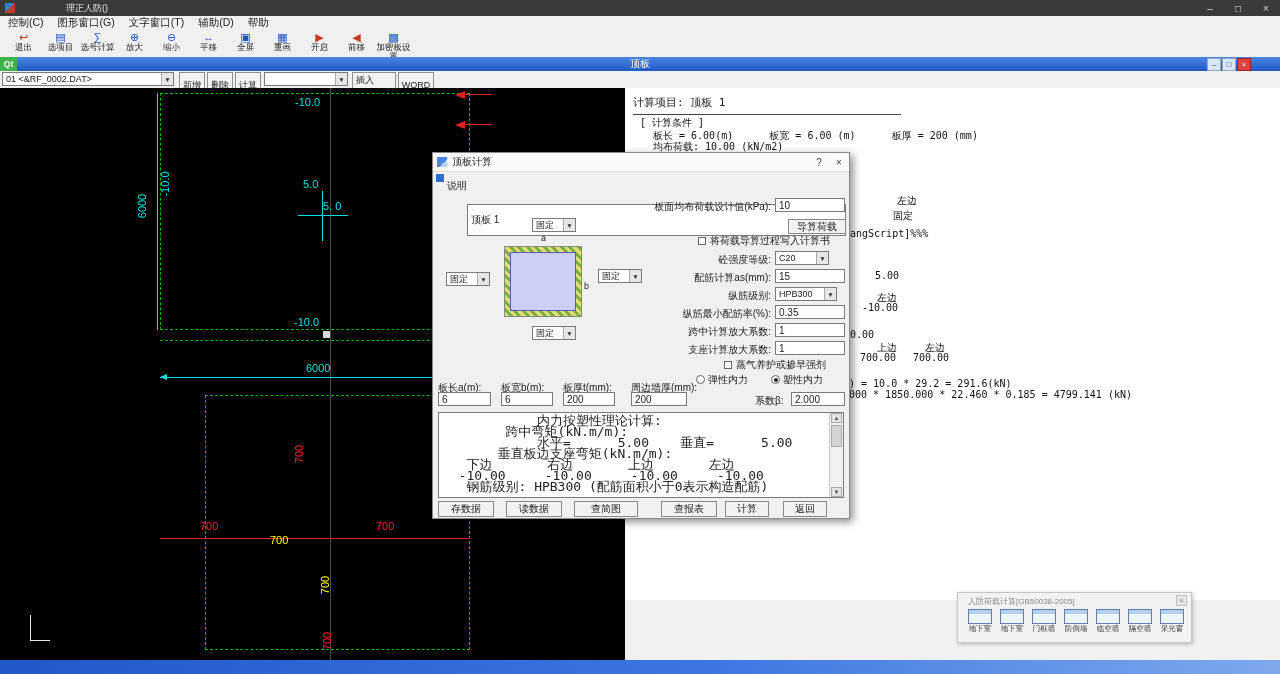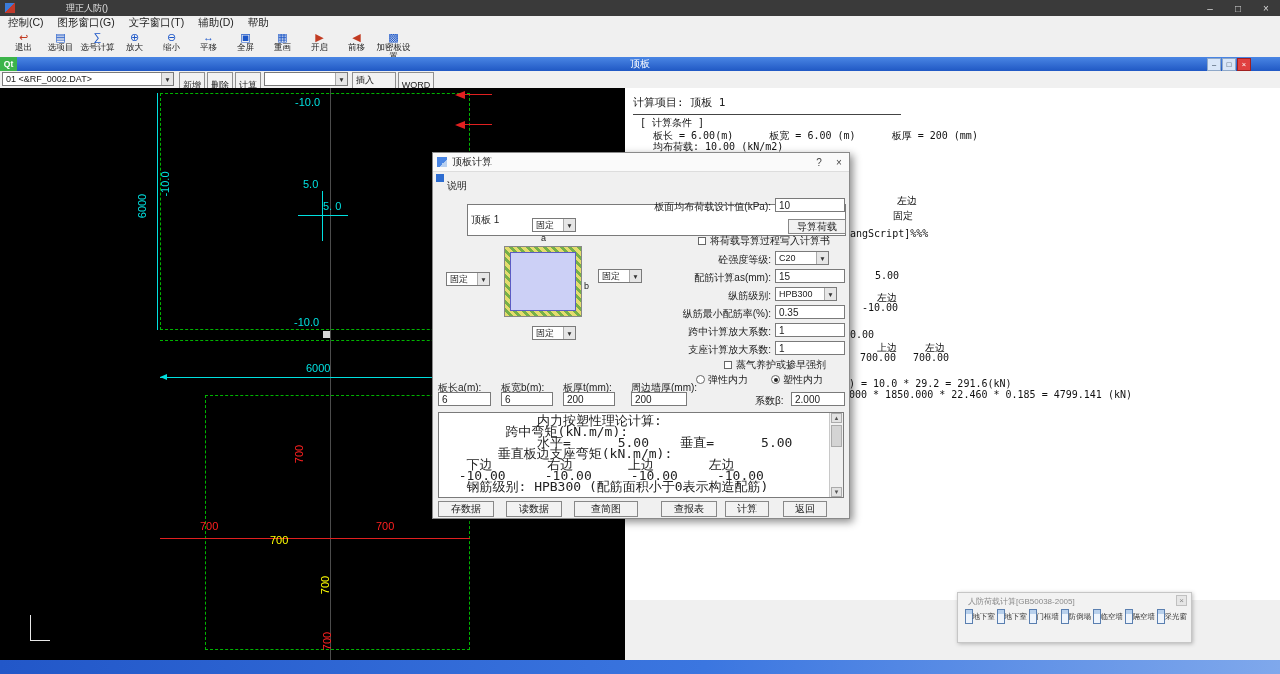--- a/index.html
+++ b/index.html
@@ -96,21 +96,21 @@
   .sb .thumb{position:absolute;left:1px;right:1px;top:12px;height:22px;background:#d4d4d4;border:1px solid #aaa;box-sizing:border-box;}
   .dlg-btn{position:absolute;top:348px;height:16px;background:#f2f2f2;border:1px solid #888;font-size:10px;
            display:flex;align-items:center;justify-content:center;box-sizing:border-box;}
   
   .palette{left:957px;top:592px;width:233px;height:49px;background:#f2f2f2;border:1px solid #c6c6c6;
            box-shadow:1px 1px 4px rgba(0,0,0,.25);z-index:5;}
   .pal-title{position:absolute;left:10px;top:3px;font-size:8px;color:#8a8a8a;white-space:nowrap;}
   .pal-close{position:absolute;right:4px;top:2px;width:11px;height:11px;background:#e6e6e6;border:1px solid #c0c0c0;
              font-size:8px;color:#888;display:flex;align-items:center;justify-content:center;box-sizing:border-box;}
   .pal-row{position:absolute;left:7px;top:16px;display:flex;gap:2px;}
-  .pal-item{width:30px;display:flex;align-items:center;}
+  .pal-item{width:30px;display:flex;flex-direction:column;align-items:center;}
   .pal-ico{width:24px;height:15px;background:#dce8f8;border:1px solid #5a7fb0;box-sizing:border-box;
            background-image:linear-gradient(180deg,#b8d0ec 0 4px,#eef4fc 4px);}
   .pal-lbl{font-size:7.5px;line-height:9px;color:#333;white-space:nowrap;}
   
   .statusbar{left:0;top:660px;width:1280px;height:14px;
              background:linear-gradient(90deg,#2257c8 0%,#3b76e0 55%,#7fa8ec 100%);}
 </style>
 </head>
 <body>
 

